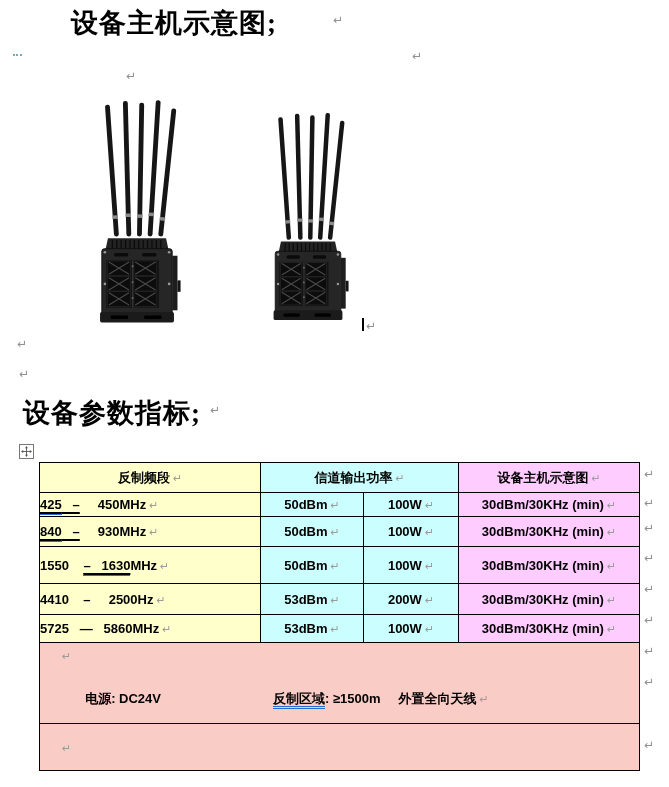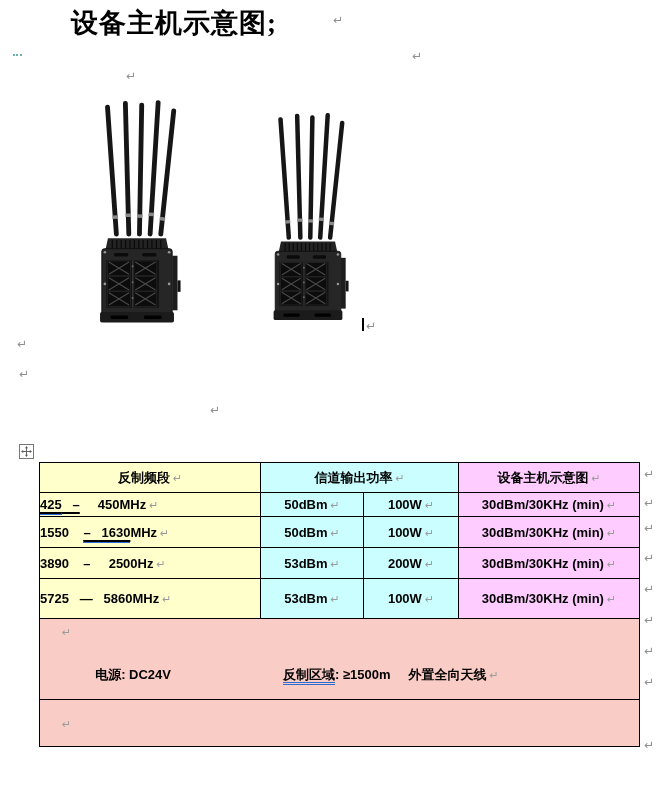--- a/index.html
+++ b/index.html
@@ -42,31 +42,32 @@
   th.hdr { text-align:center; font-size:13px;margin-top:28px; }
   td.band { text-align:left; padding-left:9px; font-size:14px; white-space:pre; }
   td.val  { text-align:center; }
   .bg-yellow { background:#FFFFCB; }
   .bg-cyan   { background:#CBFFFF; }
   .bg-pink   { background:#FFCCFF; }
   .bg-salmon { background:#FACCC6; }
   .u-black { text-decoration:underline; text-underline-offset:3px; text-decoration-thickness:1.5px; }
   .u-blue  { border-bottom:3px double #2a6bd4; padding-bottom:0px; }
   .foot-line1 { padding:5px 0 0 19px; }
-  .foot-line2 { padding:12px 0 0 19px; font-size:13px; white-space:pre; }
+  .foot-line2 { padding:12px 0 0 9px; font-size:13px; white-space:pre; }
   .sp1 { display:inline-block; width:112px; }
   .sp2 { display:inline-block; width:18px; }
   .device { position:absolute; }
 </style>
 </head>
 <body>
 
 <div class="page">
 
   <div class="doc-title" id="title1">设备主机示意图;</div>
+  <div class="doc-title" id="title2">设备参数指标;</div>
 
   <span class="mark" style="left:333px;top:14px">↵</span>
   <div class="tinydots"></div>
   <span class="mark" style="left:126px;top:70px">↵</span>
   <span class="mark" style="left:412px;top:50px">↵</span>
   <div class="cursor-bar"></div>
   <span class="mark" style="left:366px;top:320px">↵</span>
   <span class="mark" style="left:17px;top:338px">↵</span>
   <span class="mark" style="left:19px;top:368px">↵</span>
   <span class="mark" style="left:210px;top:404px">↵</span>
@@ -189,33 +190,39 @@
       <th class="hdr bg-pink"><span>设备主机示意图</span><span class="cellmark">↵</span></th>
     </tr>
     </tbody>
       <tbody>
         <tr style="height: 24px;">
           <td class="band bg-yellow"><span class="u-black u-blue">425</span><span class="u-black">   –</span><span>     450MHz</span><span class="cellmark">↵</span></td>
           <td class="val bg-cyan"><span>50dBm</span><span class="cellmark">↵</span></td>
           <td class="val bg-cyan"><span>100W</span><span class="cellmark">↵</span></td>
           <td class="val bg-pink"><span>30dBm/30KHz (min)</span><span class="cellmark">↵</span></td>
         </tr>
-        <tr style="height: 31px;">
+        <tr style="height: 30px;">
+          <td class="band bg-yellow"><span class="u-black u-blue">840</span><span class="u-black">   –</span><span>     930MHz</span><span class="cellmark">↵</span></td>
+          <td class="val bg-cyan"><span>50dBm</span><span class="cellmark">↵</span></td>
+          <td class="val bg-cyan"><span>100W</span><span class="cellmark">↵</span></td>
+          <td class="val bg-pink"><span>30dBm/30KHz (min)</span><span class="cellmark">↵</span></td>
+        </tr>
+        <tr style="height: 37px;">
           <td class="band bg-yellow"><span>1550    </span><span class="u-black u-blue">–   1630</span><span>MHz</span><span class="cellmark">↵</span></td>
           <td class="val bg-cyan"><span>50dBm</span><span class="cellmark">↵</span></td>
           <td class="val bg-cyan"><span>100W</span><span class="cellmark">↵</span></td>
           <td class="val bg-pink"><span>30dBm/30KHz (min)</span><span class="cellmark">↵</span></td>
         </tr>
         <tr style="height: 31px;">
-          <td class="band bg-yellow"><span>3890    –     2500Hz</span><span class="cellmark">↵</span></td>
+          <td class="band bg-yellow"><span>4410    –     2500Hz</span><span class="cellmark">↵</span></td>
           <td class="val bg-cyan"><span>53dBm</span><span class="cellmark">↵</span></td>
           <td class="val bg-cyan"><span>200W</span><span class="cellmark">↵</span></td>
           <td class="val bg-pink"><span>30dBm/30KHz (min)</span><span class="cellmark">↵</span></td>
         </tr>
-        <tr style="height: 40px;">
+        <tr style="height: 28px;">
           <td class="band bg-yellow"><span>5725   —   5860MHz</span><span class="cellmark">↵</span></td>
           <td class="val bg-cyan"><span>53dBm</span><span class="cellmark">↵</span></td>
           <td class="val bg-cyan"><span>100W</span><span class="cellmark">↵</span></td>
           <td class="val bg-pink"><span>30dBm/30KHz (min)</span><span class="cellmark">↵</span></td>
         </tr>
       </tbody>
     <tbody>
         <tr style="height:63px">
       <td class="bg-salmon" colspan="4" style="vertical-align:top;">
         <div class="foot-line1"><span class="cellmark">↵</span></div>

